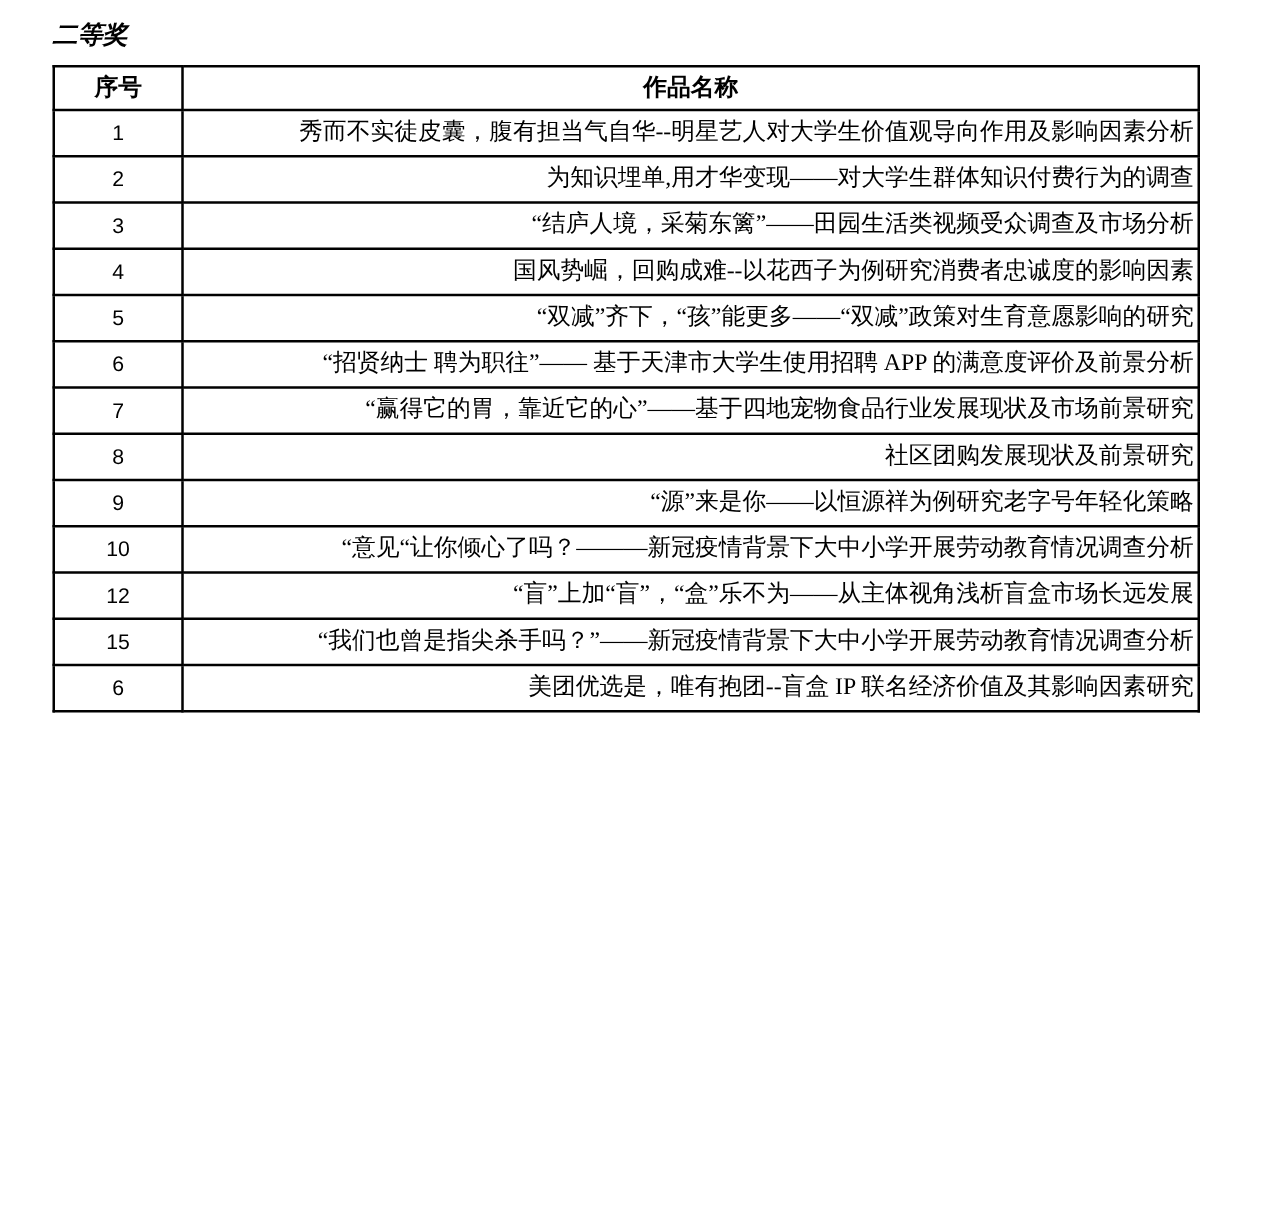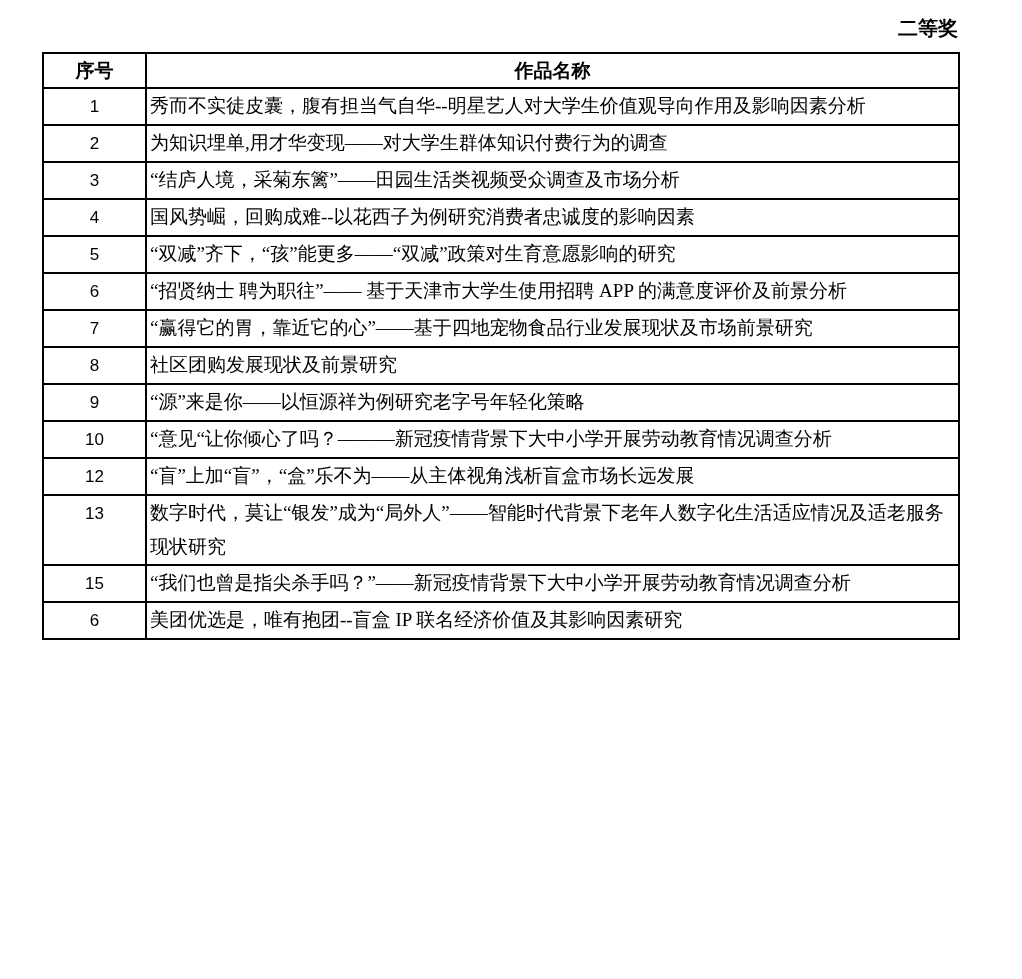--- a/index.html
+++ b/index.html
@@ -12,25 +12,26 @@
     height: 979px;
     font-family: "Liberation Serif", serif;
     color: #000000;
   }
   .page {
     padding-top: 16px;
   }
   .doc-title {
     width: 916px;
     margin: 0 0 12px 42px;
-    text-align: right;
+    text-align: left;
     font-family: "Liberation Sans", sans-serif;
     font-weight: bold;
     font-size: 20px;
     line-height: 24px;
+    font-style: italic;
   }
   table.awards {
     border-collapse: collapse;
     table-layout: fixed;
     width: 916px;
     margin-left: 42px;
   }
   table.awards th,
   table.awards td {
     border: 2px solid #000000;
@@ -48,21 +49,21 @@
     font-family: "Liberation Serif", serif;
   }
   td.cell-num {
     text-align: center;
     font-family: "Liberation Sans", sans-serif;
     font-size: 17px;
     line-height: 33px;
     height: 33px;
   }
   td.cell-title {
-    text-align: left;
+    text-align: right;
     font-size: 19px;
     line-height: 34px;
     padding: 0 3px;
   }
 </style>
 </head>
 <body>
 
 <div class="page">
 
@@ -129,24 +130,20 @@
     <td class="cell-num">10</td>
     <td class="cell-title">“意见“让你倾心了吗？———新冠疫情背景下大中小学开展劳动教育情况调查分析</td>
   </tr>
 
 
   <tr>
     <td class="cell-num">12</td>
     <td class="cell-title">“盲”上加“盲”，“盒”乐不为——从主体视角浅析盲盒市场长远发展</td>
   </tr>
 
-  <tr>
-    <td class="cell-num">13</td>
-    <td class="cell-title">数字时代，莫让“银发”成为“局外人”——智能时代背景下老年人数字化生活适应情况及适老服务现状研究</td>
-  </tr>
 
 
   <tr>
     <td class="cell-num">15</td>
     <td class="cell-title">“我们也曾是指尖杀手吗？”——新冠疫情背景下大中小学开展劳动教育情况调查分析</td>
   </tr>
 
   <tr>
     <td class="cell-num">6</td>
     <td class="cell-title">美团优选是，唯有抱团--盲盒 IP 联名经济价值及其影响因素研究</td>

